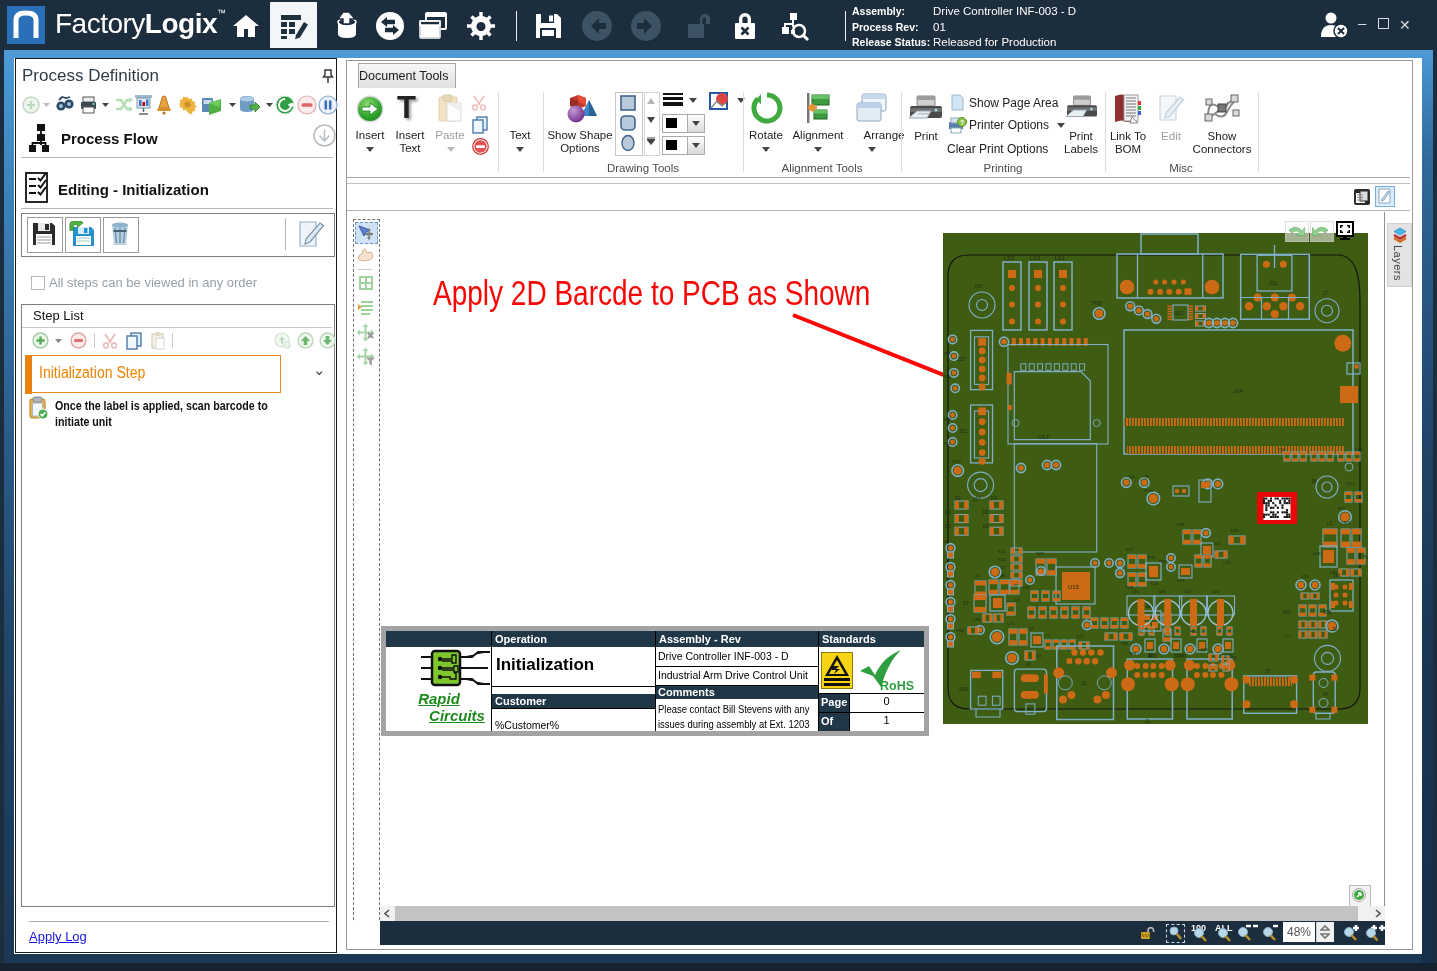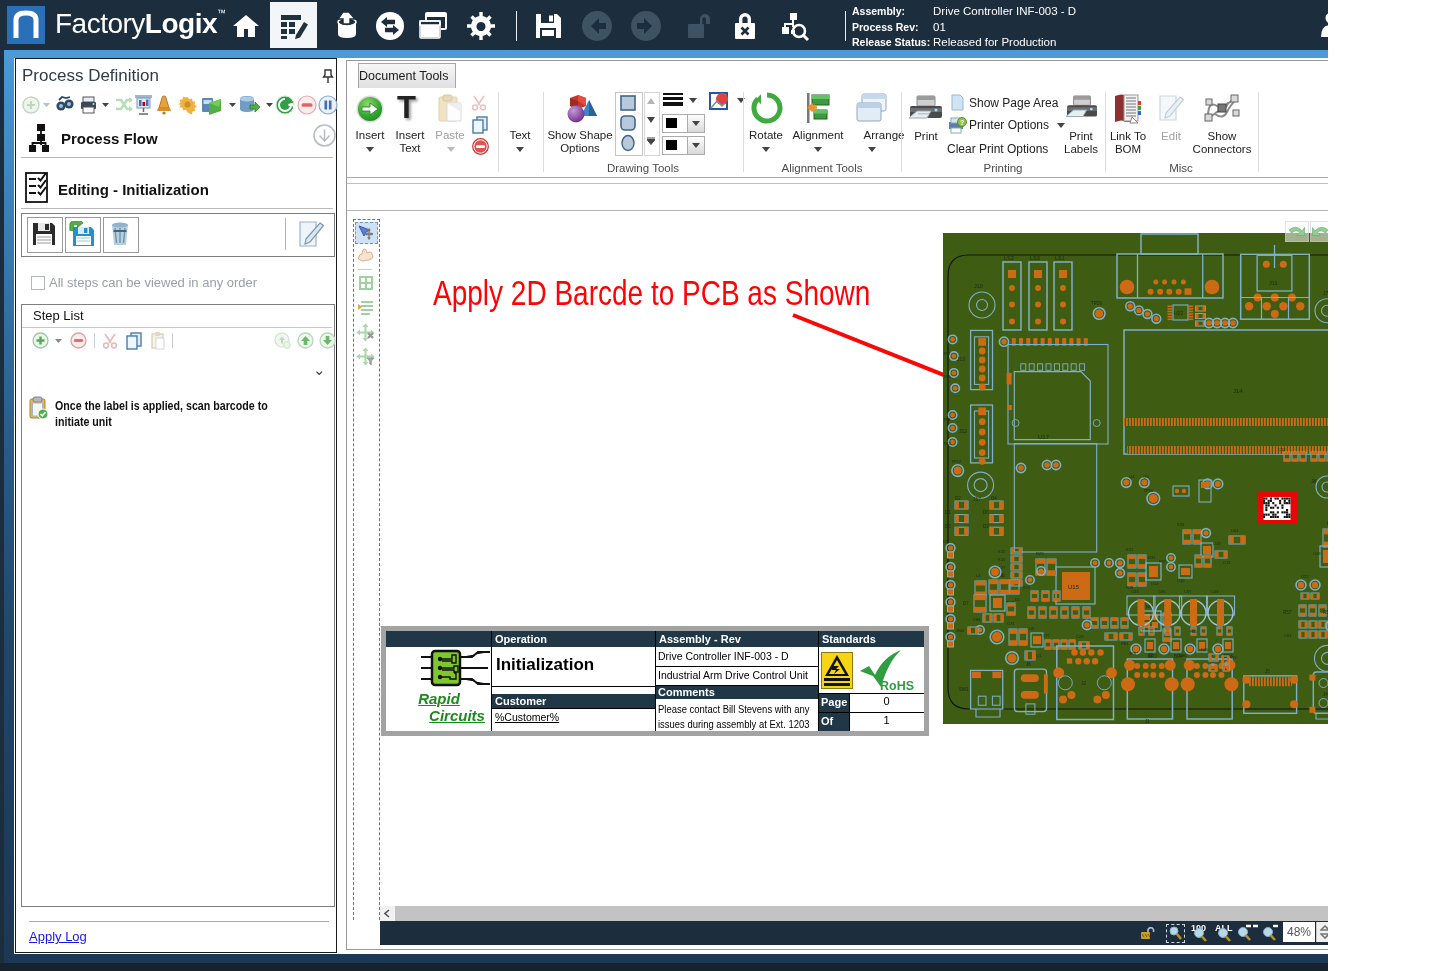--- a/index.html
+++ b/index.html
@@ -1,16 +1,16 @@
 <!DOCTYPE html>
 <html><head>
 <meta charset="utf-8">
 <style>
   html,body{margin:0;padding:0;}
-  #root{position:relative;width:1328px;height:971px;background:#1c2d3d;font-family:"Liberation Sans",sans-serif;overflow:hidden;}
+  #root{position:relative;width:1437px;height:971px;background:#1c2d3d;font-family:"Liberation Sans",sans-serif;overflow:hidden;}
   .abs{position:absolute;}
   
   #frame{left:4px;top:50px;width:1429px;height:915px;background:linear-gradient(180deg,#4f9ad6 0%,#4795d3 3%,#3a7fb7 18%,#2a5c8a 42%,#20476a 65%,#1d3d5e 85%,#1c3854 100%);}
   #framebottom{left:0;top:963px;width:1437px;height:8px;background:#16232f;}
   #client{left:14px;top:58px;width:1408px;height:896px;background:#fff;}
   
   #titlebar{left:0;top:0;width:1437px;height:50px;background:#1c2d3d;color:#fff;}
   #logo{left:7px;top:6px;width:38px;height:38px;background:#2a70b8;}
   #brand{left:55px;top:8px;font-size:28px;color:#fff;letter-spacing:-0.5px;}
   .tbico{top:9px;width:34px;height:34px;}
@@ -369,20 +369,24 @@
           <circle cx="13" cy="13" r="3.4" fill="#e9f4e9" stroke="#cfe3cf"></circle>
         </svg>
       <svg style="position:absolute;left:275px;top:27px" width="17" height="17" viewBox="0 0 17 17">
           <circle cx="8.5" cy="8.5" r="7.5" fill="#eef6ee" stroke="#b7d8b7" stroke-width="1.3"></circle>
           <path d="M8.5 4 L13 9 h-2.7 v4 h-3.6 V9 H4 Z" fill="#6cb86c"></path>
         </svg>
       <svg style="position:absolute;left:297px;top:27px" width="17" height="17" viewBox="0 0 17 17">
           <circle cx="8.5" cy="8.5" r="7.5" fill="#eef6ee" stroke="#b7d8b7" stroke-width="1.3"></circle>
           <path d="M8.5 13 L4 8 h2.7 V4 h3.6 v4 H13 Z" fill="#6cb86c"></path>
         </svg>
+      <div id="stepitem">
+          <div class="bar"></div>
+          <div class="txt">Initialization Step</div>
+        </div>
       <div id="stepchev">⌄</div>
       <svg style="position:absolute;left:6px;top:91px" width="21" height="24" viewBox="0 0 21 24">
           <rect x="2" y="3" width="15" height="19" rx="1.5" fill="#e8b44c" stroke="#b5832a"></rect>
           <rect x="5" y="1" width="9" height="5" rx="2" fill="#b0b8bf" stroke="#7e868d"></rect>
           <rect x="4.5" y="7" width="10" height="13" fill="#f3f6f8" stroke="#aab4bc"></rect>
           <circle cx="15" cy="18" r="5" fill="#4caf50" stroke="#fff" stroke-width="1"></circle>
           <path d="M12.5 18 l1.8 1.8 3.2 -3.6" stroke="#fff" stroke-width="1.6" fill="none"></path>
         </svg>
       <div id="stepdesc">Once the label is applied, scan barcode to<br>initiate unit</div>
     </div>
@@ -1563,21 +1567,21 @@
               <circle cx="24" cy="28" r="2.2"></circle>
               <path d="M24 10 h12 v-4 h4 v8 h-4 v-2 h-10 M24 19 h14 v-2 h4 v6 h-4 v-2 h-12 M24 28 h10 v2 h6 v-6 h-2" stroke="#111" stroke-width="1.4" fill="none"></path>
             </g>
           </svg>
         <div style="position:absolute;left:12px;top:59px;width:82px;text-align:center;font-size:15px;font-weight:bold;font-style:italic;color:#1d8a1d;text-decoration:underline;">Rapid</div>
         <div style="position:absolute;left:30px;top:76px;width:82px;text-align:center;font-size:15px;font-weight:bold;font-style:italic;color:#1d8a1d;text-decoration:underline;">Circuits</div>
 
         <div style="position:absolute;left:110px;top:24px;font-size:17px;font-weight:bold;color:#000;">Initialization</div>
         <div class="tt" style="left:106px;top:63px;width:163px;height:14px;"></div>
         <div class="tl" style="left:109px;top:64px;">Customer</div>
-        <div style="position:absolute;left:109px;top:80px;font-size:10.5px;color:#000;text-decoration:underline;">%Customer%</div>
+        <div style="position:absolute;left:109px;top:88px;font-size:10.5px;color:#000;">%Customer%</div>
 
         <div style="position:absolute;left:272px;top:19px;font-size:10.5px;color:#000;">Drive Controller INF-003 - D</div>
         <div style="position:absolute;left:272px;top:38px;font-size:10.5px;color:#000;">Industrial Arm Drive Control Unit</div>
         <div class="tt" style="left:269px;top:54px;width:163px;height:14px;"></div>
         <div class="tl" style="left:272px;top:55px;">Comments</div>
         <div style="position:absolute;left:272px;top:71px;font-size:11px;color:#000;line-height:15px;white-space:nowrap;transform:scaleX(0.86);transform-origin:0 0;">Please contact Bill Stevens with any<br>issues during assembly at Ext. 1203</div>
 
         <svg style="position:absolute;left:435px;top:21px" width="32" height="37" viewBox="0 0 32 37">
             <rect x="0.5" y="0.5" width="31" height="36" fill="#f7d514" stroke="#8a7a10"></rect>
             <path d="M16 3 L28 24 H4 Z" fill="#111"></path>

